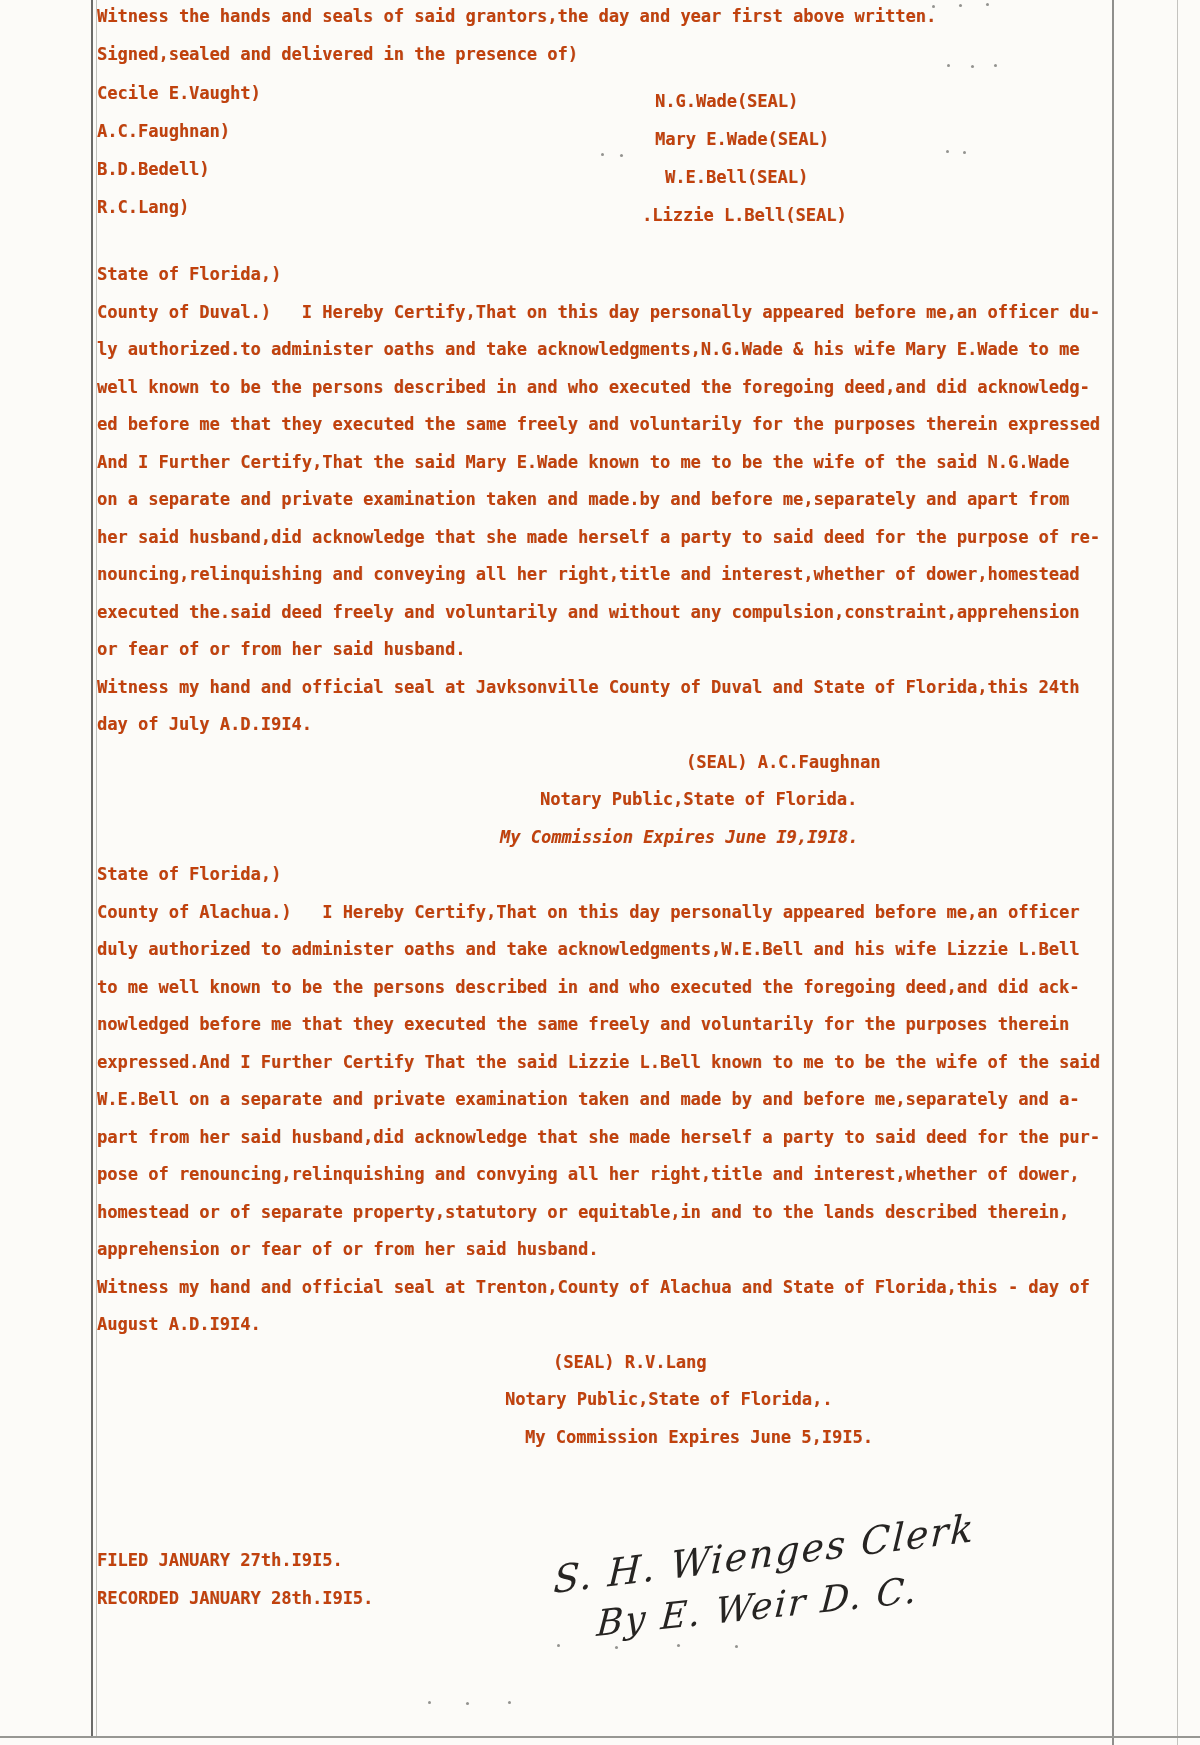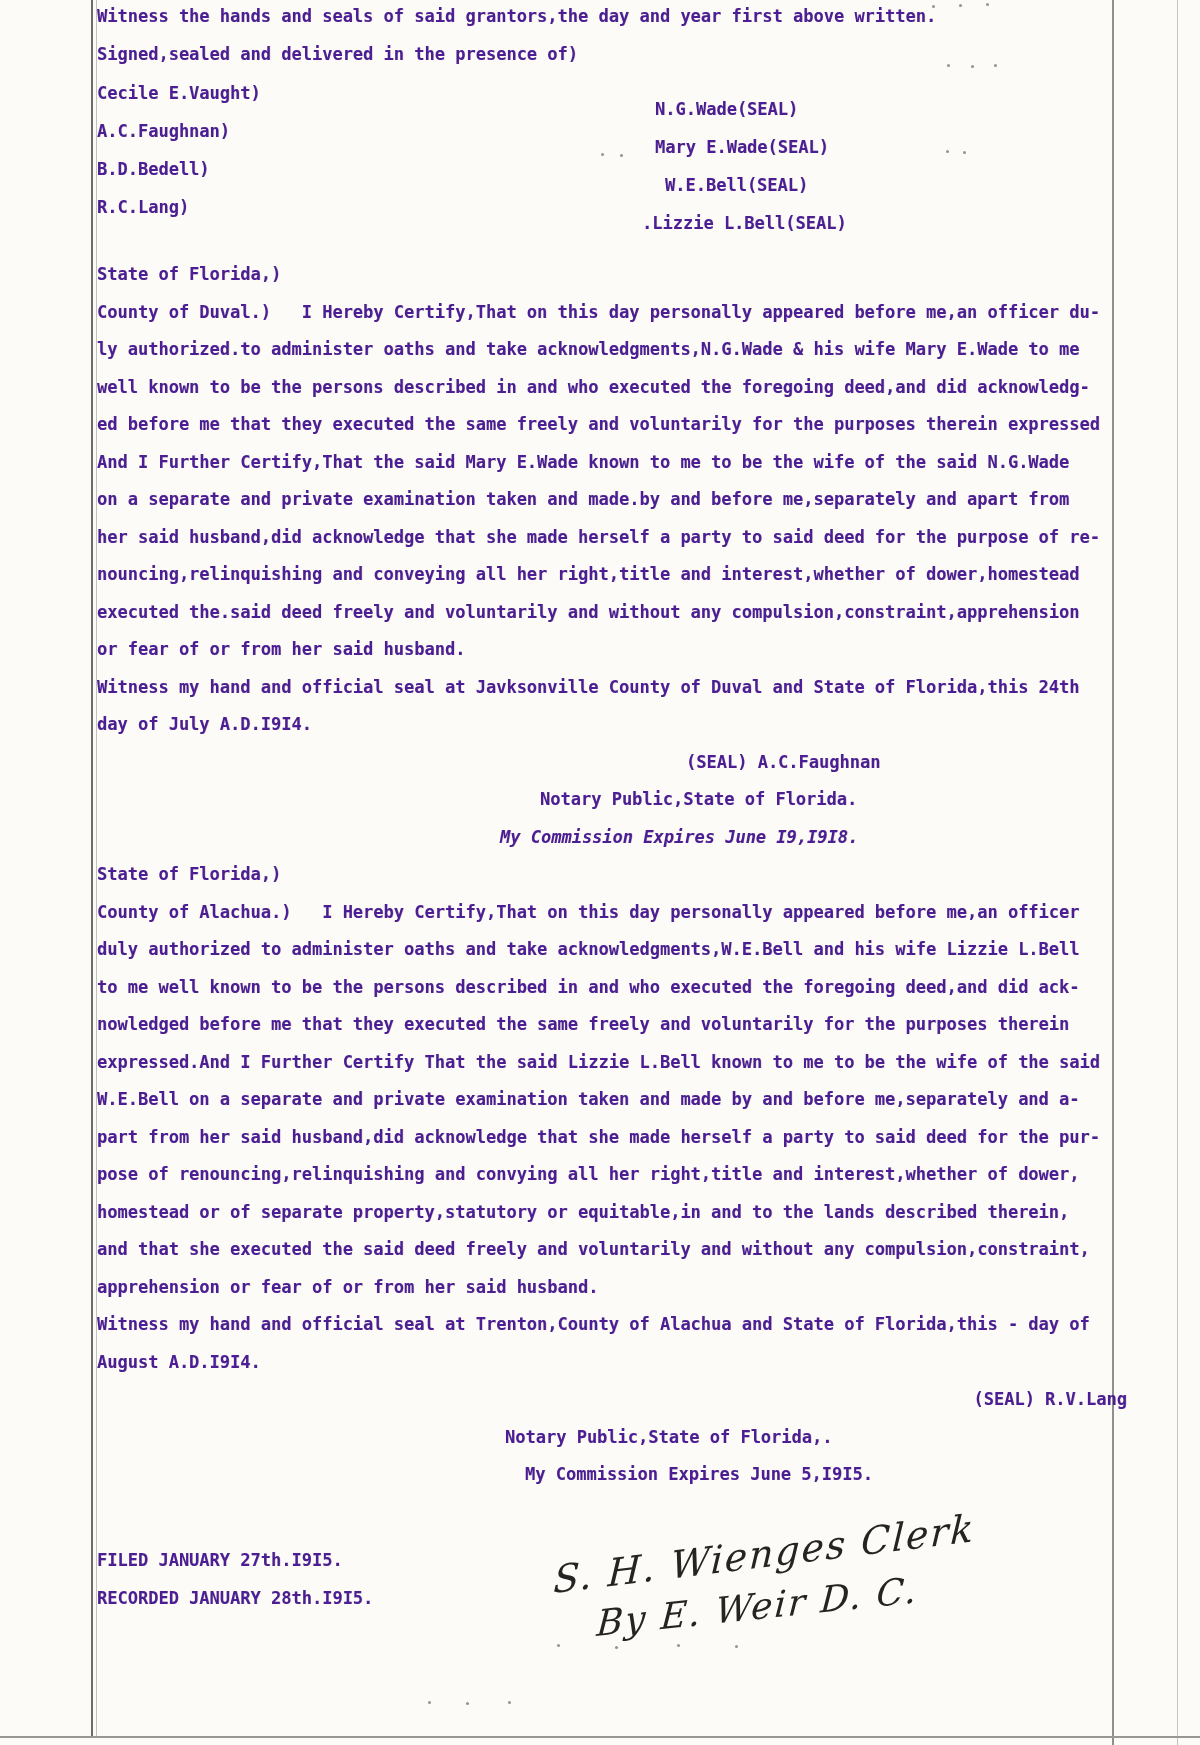--- a/index.html
+++ b/index.html
@@ -18,38 +18,38 @@
   #outer-right-rule{left:1177px;width:1px;height:1745px;background:#b5b5b0;opacity:.8;}
   #bottom-rule{position:absolute;left:0;top:1736px;width:1200px;height:2px;background:#979793;}
 
   
   .txtblock{position:absolute;left:97px;width:1030px;color:#222120;}
   .lineA,.lineB,.lineC{
     white-space:pre;
     font-size:17px;
     font-weight:bold;
     letter-spacing:0px;
-    color:#4c1d95;
+    color:#c2410c;
     text-shadow:0.4px 0.4px 0 rgba(20,20,18,0.28);
   }
   .lineA{height:38.3px;position:relative;}
   .lineB{height:37.5px;}
   .lineC{height:38px;}
   #attestation{top:6px;}
   #body-text{top:256px;margin-top:8px;}
   #filing{top:1550px;}
 
-  .wrow .grantor{position:absolute;left:558px;top:16px;}
+  .wrow .grantor{position:absolute;left:558px;top:8px;}
   .wrow.r2 .grantor{left:568px;}
   .wrow.r3 .grantor{left:545px;}
 
   .ind-seal1{padding-left:589px;}
   .ind-notary1{padding-left:443px;}
   .ind-comm1{padding-left:403px;font-style:italic;}
-  .ind-seal2{padding-left:456px;text-align:right;}
+  .ind-seal2{padding-left:456px;}
   .ind-notary2{padding-left:408px;}
   .ind-comm2{padding-left:428px;}
 
   
   .script{
     position:absolute;
     font-family:"DejaVu Serif", serif;
     font-style:italic;
     color:#262422;
     letter-spacing:2px;
@@ -112,21 +112,20 @@
   <div class="lineB">State of Florida,)</div>
   <div class="lineB">County of Alachua.)   I Hereby Certify,That on this day personally appeared before me,an officer</div>
   <div class="lineB">duly authorized to administer oaths and take acknowledgments,W.E.Bell and his wife Lizzie L.Bell</div>
   <div class="lineB">to me well known to be the persons described in and who executed the foregoing deed,and did ack-</div>
   <div class="lineB">nowledged before me that they executed the same freely and voluntarily for the purposes therein</div>
   <div class="lineB">expressed.And I Further Certify That the said Lizzie L.Bell known to me to be the wife of the said</div>
   <div class="lineB">W.E.Bell on a separate and private examination taken and made by and before me,separately and a-</div>
   <div class="lineB">part from her said husband,did acknowledge that she made herself a party to said deed for the pur-</div>
   <div class="lineB">pose of renouncing,relinquishing and convying all her right,title and interest,whether of dower,</div>
   <div class="lineB">homestead or of separate property,statutory or equitable,in and to the lands described therein,</div>
-  <div class="lineB">and that she executed the said deed freely and voluntarily and without any compulsion,constraint,</div>
   <div class="lineB">apprehension or fear of or from her said husband.</div>
   <div class="lineB">Witness my hand and official seal at Trenton,County of Alachua and State of Florida,this - day of</div>
   <div class="lineB">August A.D.I9I4.</div>
   <div class="lineB ind-seal2">(SEAL) R.V.Lang</div>
   <div class="lineB ind-notary2">Notary Public,State of Florida,.</div>
   <div class="lineB ind-comm2">My Commission Expires June 5,I9I5.</div>
 </div>
 
 <div class="txtblock" id="filing">
   <div class="lineC">FILED JANUARY 27th.I9I5.</div>

